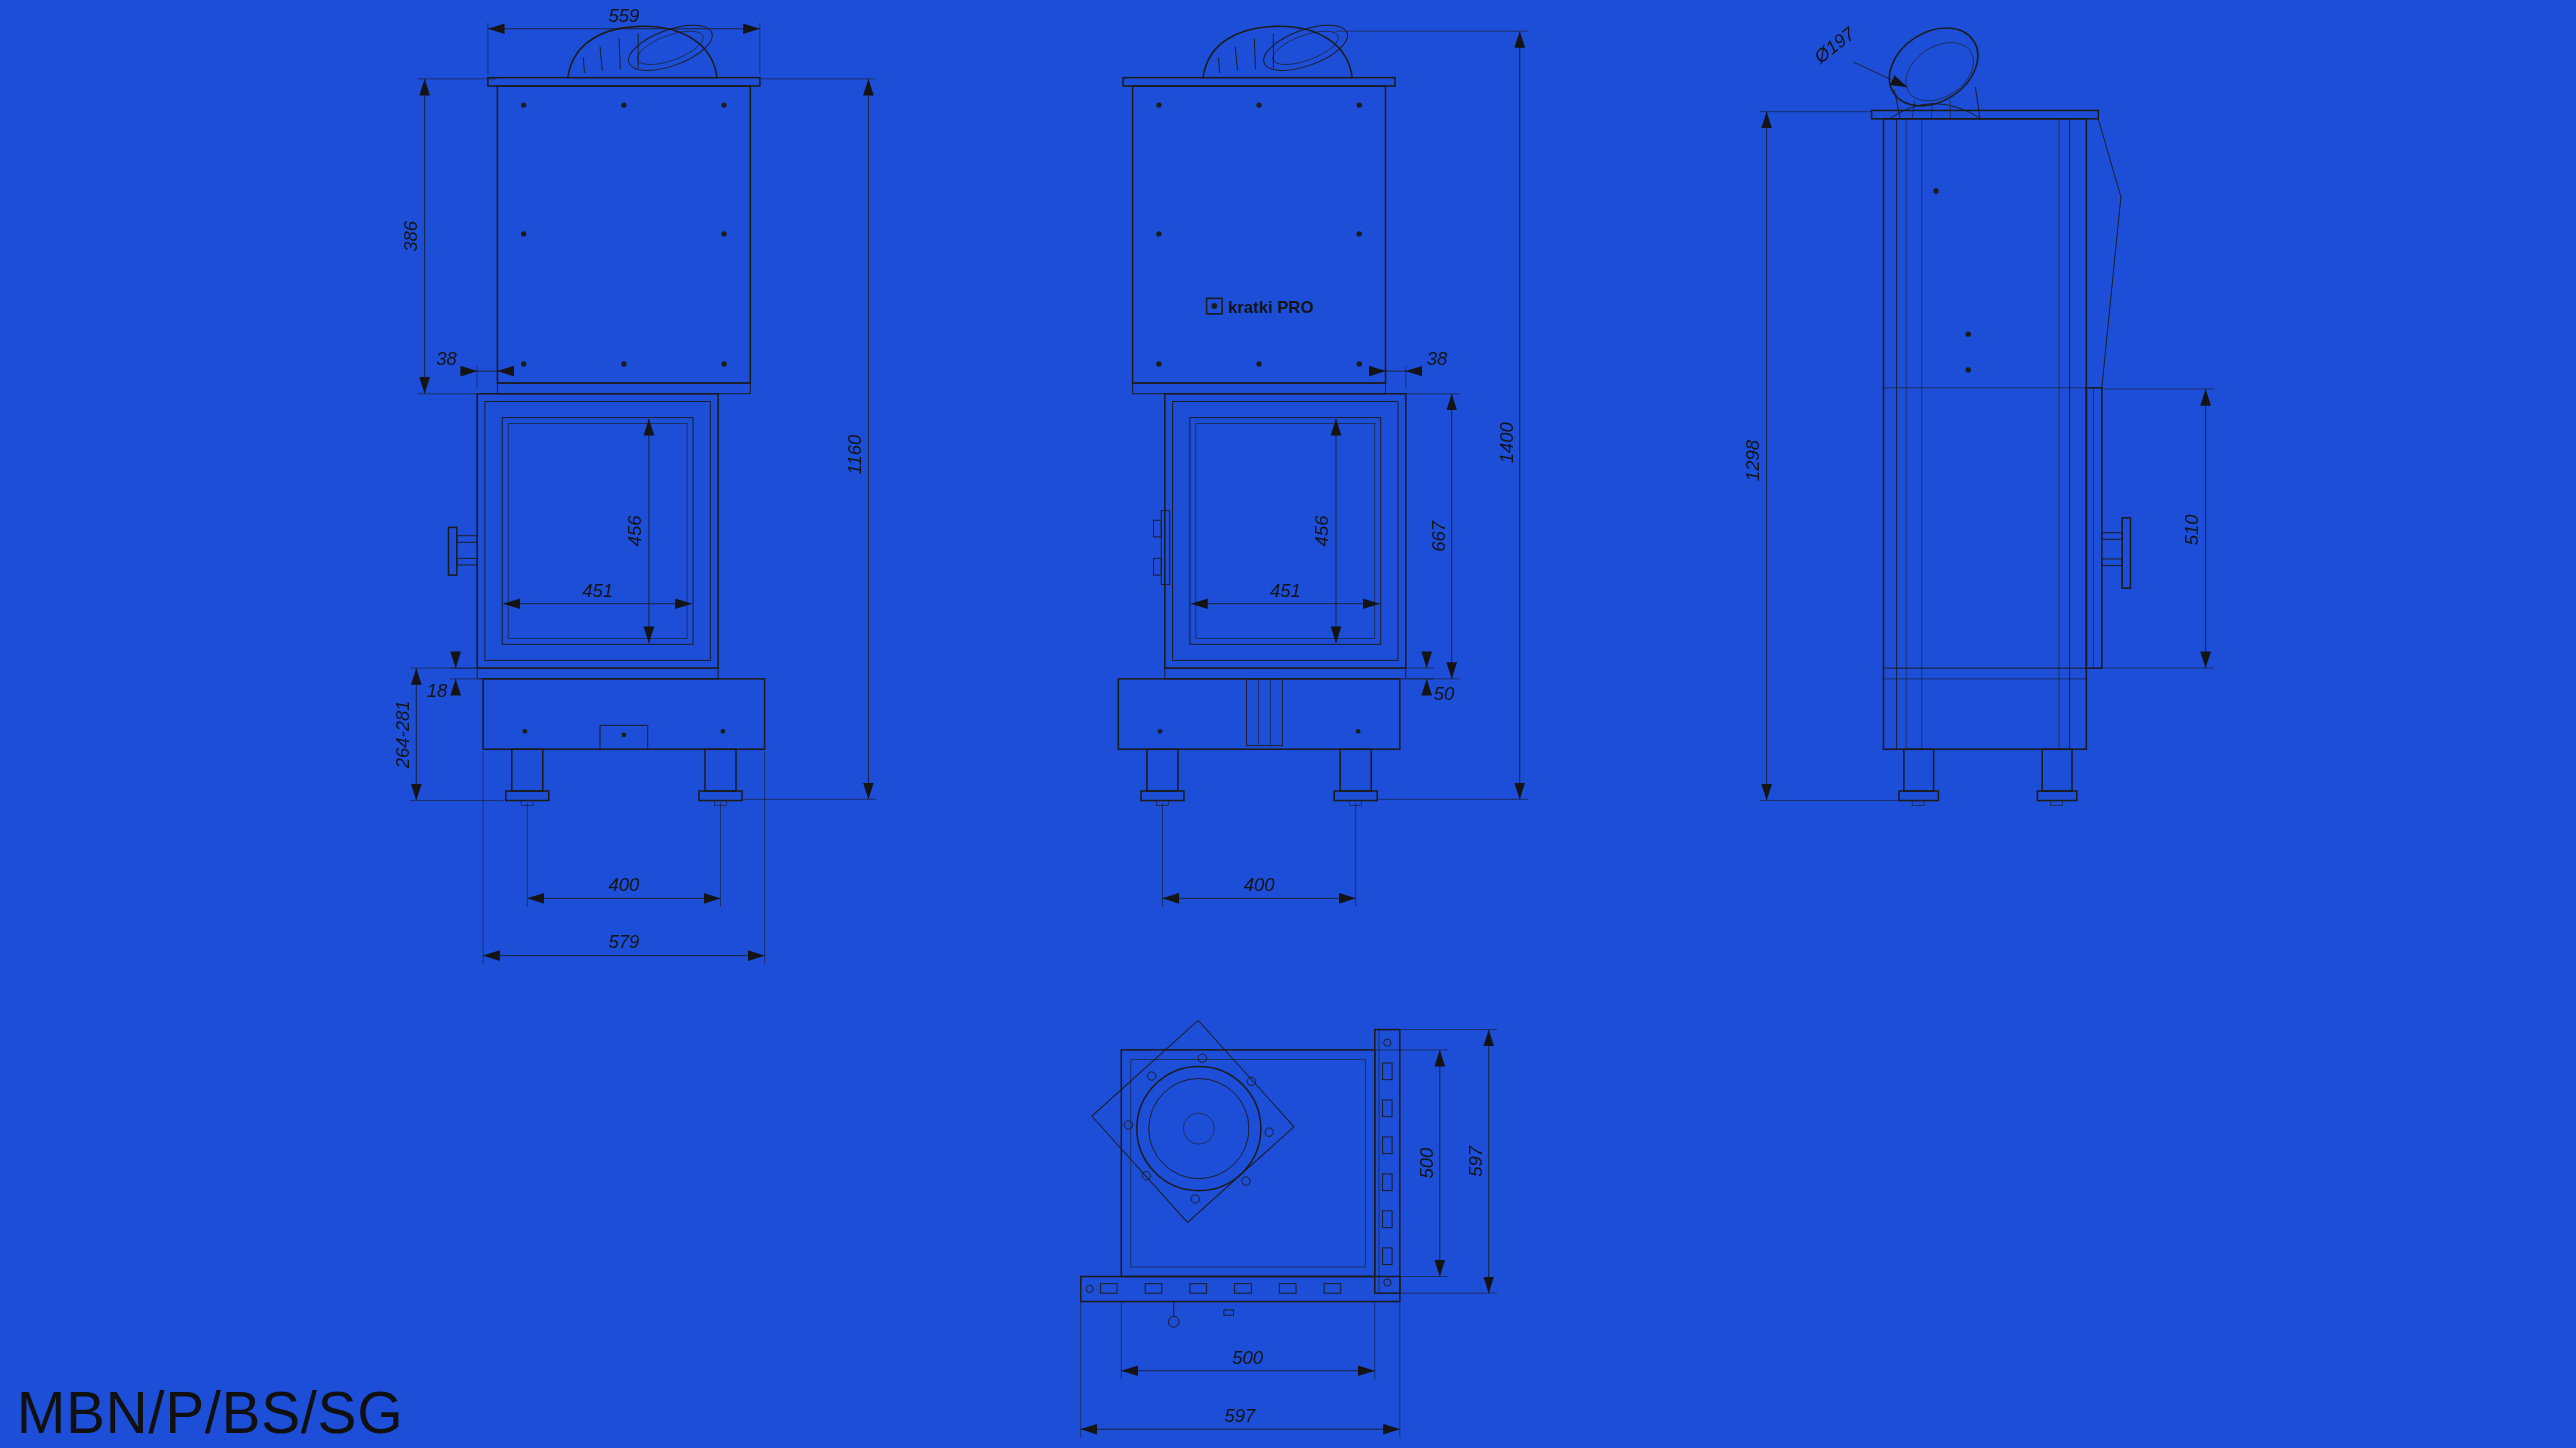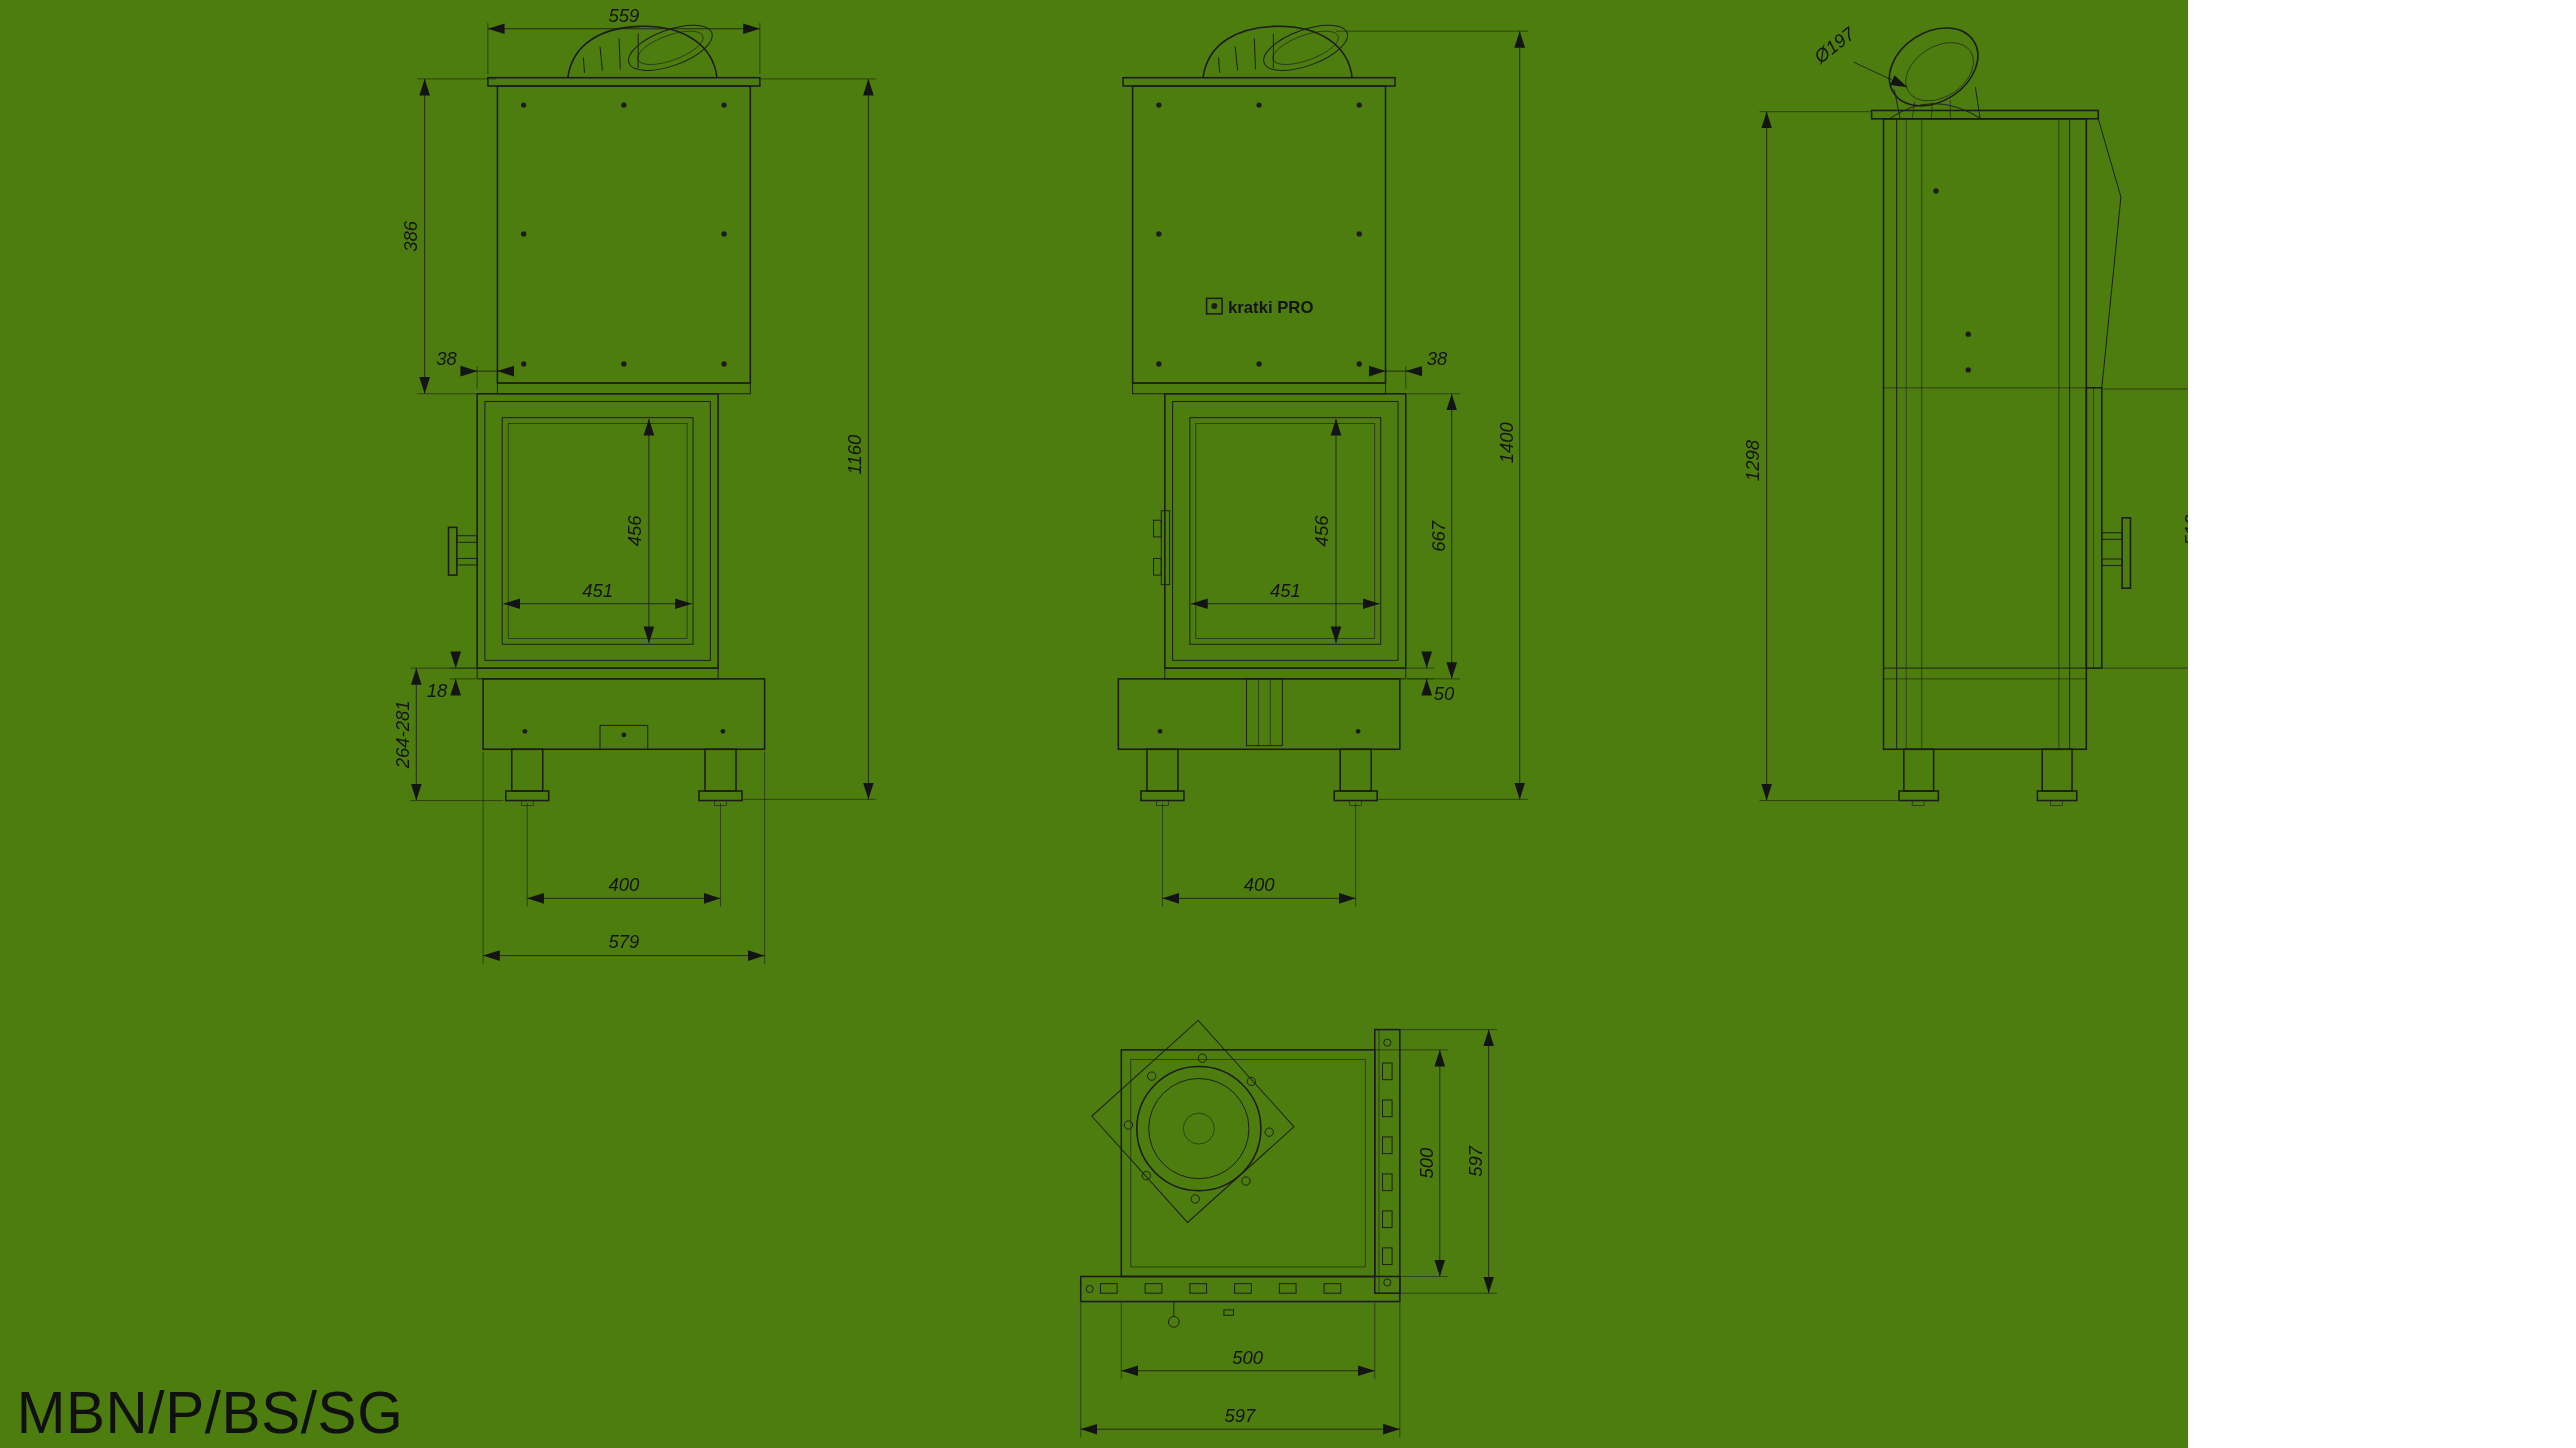--- a/index.html
+++ b/index.html
@@ -1,16 +1,16 @@
 <!DOCTYPE html>
 <html style="font-size:9.5px"><head>
 <meta charset="utf-8">
 <style>
   html,body{margin:0;padding:0;background:#ffffff;}
-  .sheet{position:relative;width:2188px;height:1449px;background:#4d7c0f;overflow:hidden;}
+  .sheet{position:relative;width:2576px;height:1449px;background:#1d4ed8;overflow:hidden;}
   svg{display:block;}
   .ln  {fill:none;stroke:#1c1c1c;stroke-width:2.6;stroke-linejoin:miter;}
   .md  {fill:none;stroke:#1c1c1c;stroke-width:1.6;}
   .ext {fill:none;stroke:#1c1c1c;stroke-width:1;}
   .dim {fill:none;stroke:#1c1c1c;stroke-width:1.4;}
   .dot {fill:#1c1c1c;stroke:none;}
   .dimtxt{font-style:italic;font-weight:400;font-size:31px;font-family:"Liberation Sans",sans-serif;fill:#141414;text-anchor:middle;}
   .brandtxt{font-weight:700;font-size:28px;font-family:"Liberation Sans",sans-serif;fill:#141414;text-anchor:start;}
   .title{font-weight:300;font-size:98px;font-family:"Liberation Sans",sans-serif;fill:#101010;text-anchor:start;letter-spacing:1px;}
 </style>

